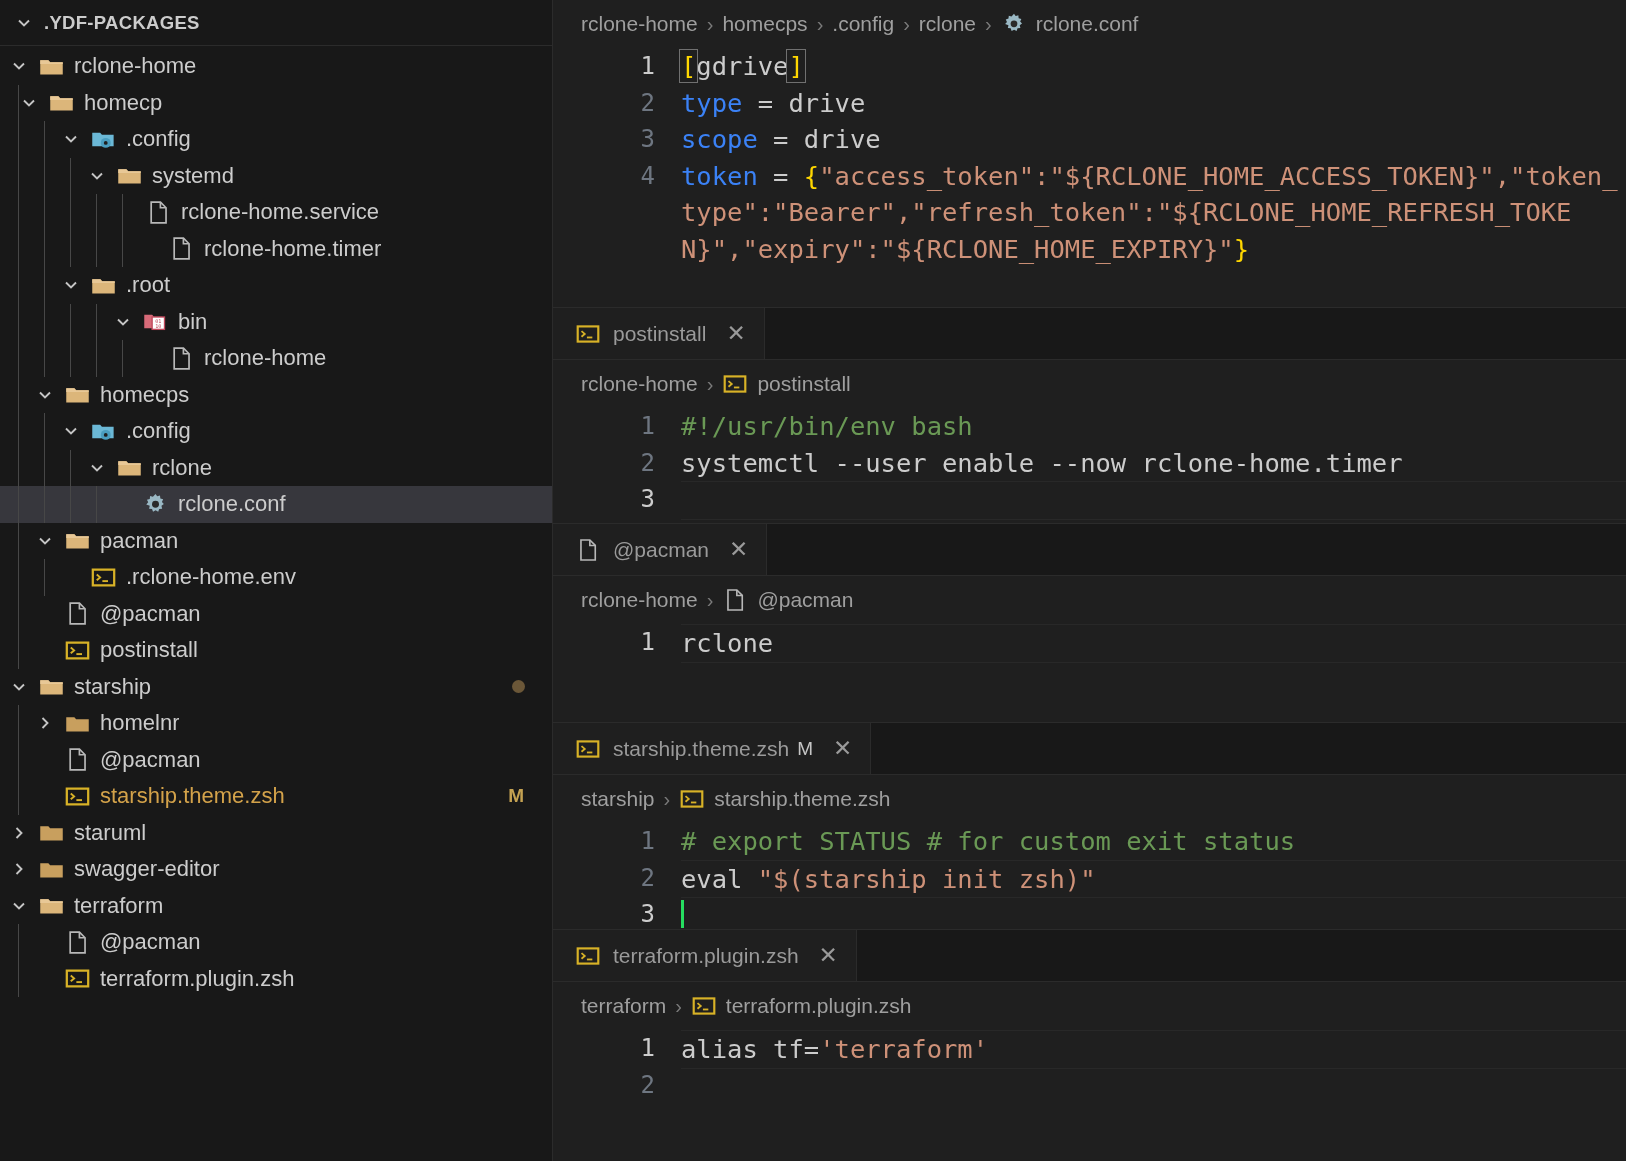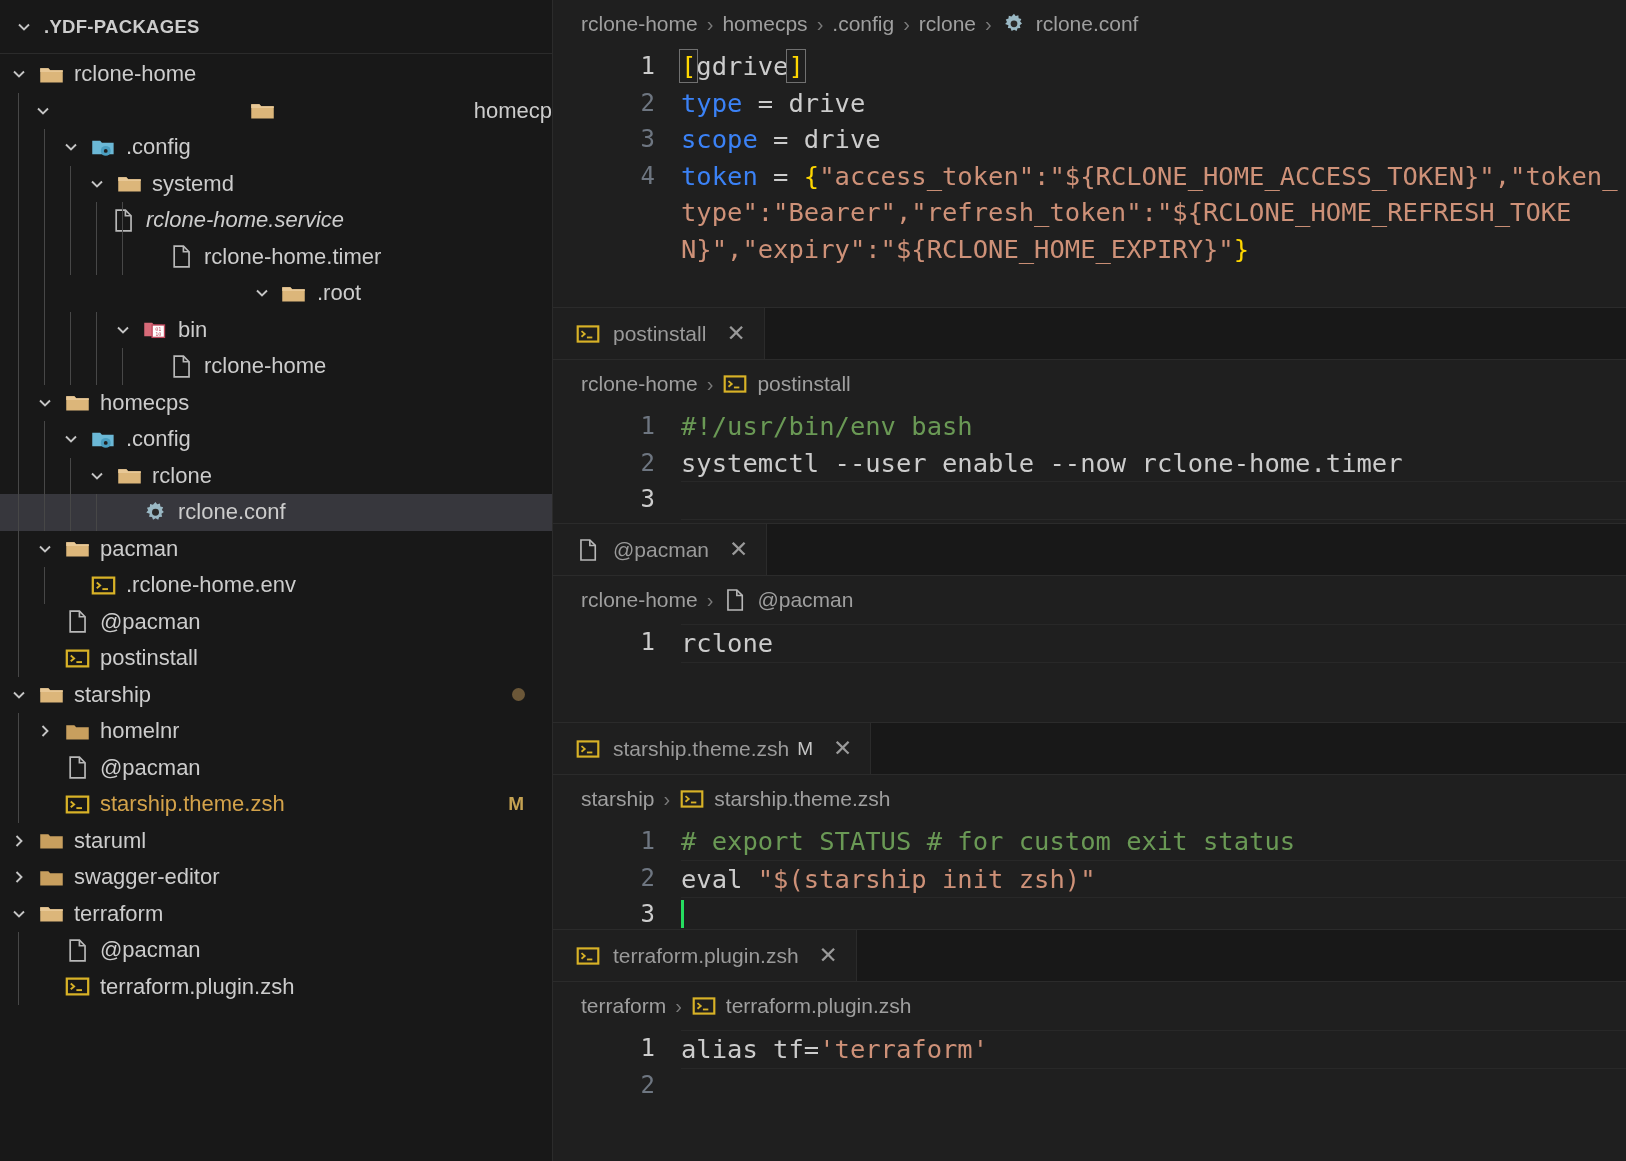--- a/index.html
+++ b/index.html
@@ -14,21 +14,21 @@
   
   #sidebar {
     width:553px; height:1161px;
     background:#181818;
     border-right:1px solid #2b2b2b;
     position:relative;
     flex:0 0 553px;
     overflow:hidden;
   }
   .explorer-header {
-    height:54px;
+    height:46px;
     display:flex; align-items:center;
     padding-left:14px;
     font-size:18.5px; font-weight:bold;
     letter-spacing:.3px;
     color:#cccccc;
     border-bottom:1px solid #2b2b2b;
   }
   .explorer-header .twisty { margin-right:10px; }
   .tree { padding-top:2px; }
   .row {
@@ -170,21 +170,21 @@
         <span class="ficon">
           <span>
             <svg class="ic" width="27" height="27" viewBox="0 0 24 24">
               <path d="M2 6.5h7.2l1.6 1.8H22V19H2z" fill="#dcb67a"></path>
               <path d="M2 6.5h7.2l1.6 1.8H22v1.4H2z" fill="#e8c896"></path>
             </svg>
           </span>
         </span>
         <span class="lbl">rclone-home</span>
       </div>
-      <div class="row" style="padding-left: 28px; justify-content: space-between;">
+      <div class="row" style="padding-left: 14px;">
         <div class="indent-guide" style="left: 18px;"></div>
         <span class="twisty">
           <svg class="ic" width="20" height="20" viewBox="0 0 16 16">
             <path d="M4 6l4 4 4-4" stroke="#c5c5c5" stroke-width="1.5" fill="none"></path>
           </svg>
         </span>
         <span class="ficon">
           <span>
             <svg class="ic" width="27" height="27" viewBox="0 0 24 24">
               <path d="M2 6.5h7.2l1.6 1.8H22V19H2z" fill="#dcb67a"></path>
@@ -225,21 +225,21 @@
         <span class="ficon">
           <span>
             <svg class="ic" width="27" height="27" viewBox="0 0 24 24">
               <path d="M2 6.5h7.2l1.6 1.8H22V19H2z" fill="#dcb67a"></path>
               <path d="M2 6.5h7.2l1.6 1.8H22v1.4H2z" fill="#e8c896"></path>
             </svg>
           </span>
         </span>
         <span class="lbl">systemd</span>
       </div>
-      <div class="row" style="padding-left: 76px; font-style: italic;">
+      <div class="row" style="padding-left: 111px;">
         <div class="indent-guide" style="left: 18px;"></div>
         <div class="indent-guide" style="left: 44px;"></div>
         <div class="indent-guide" style="left: 70px;"></div>
         <div class="indent-guide" style="left: 96px;"></div>
         <div class="indent-guide" style="left: 122px;"></div>
         <span class="twisty blank"></span>
         <span class="ficon">
           <span>
             <svg class="ic" width="27" height="27" viewBox="0 0 24 24">
               <path d="M5.5 2.8h8.2l5 5v13.4h-13.2z" fill="none" stroke="#b8b8b8" stroke-width="1.5"></path>
@@ -259,21 +259,21 @@
         <span class="ficon">
           <span>
             <svg class="ic" width="27" height="27" viewBox="0 0 24 24">
               <path d="M5.5 2.8h8.2l5 5v13.4h-13.2z" fill="none" stroke="#b8b8b8" stroke-width="1.5"></path>
               <path d="M13.7 2.8v5h5" fill="none" stroke="#b8b8b8" stroke-width="1.5"></path>
             </svg>
           </span>
         </span>
         <span class="lbl">rclone-home.timer</span>
       </div>
-      <div class="row" style="padding-left: 56px; justify-content: center;">
+      <div class="row" style="padding-left: 56px;">
         <div class="indent-guide" style="left: 18px;"></div>
         <div class="indent-guide" style="left: 44px;"></div>
         <span class="twisty">
           <svg class="ic" width="20" height="20" viewBox="0 0 16 16">
             <path d="M4 6l4 4 4-4" stroke="#c5c5c5" stroke-width="1.5" fill="none"></path>
           </svg>
         </span>
         <span class="ficon">
           <span>
             <svg class="ic" width="27" height="27" viewBox="0 0 24 24">

